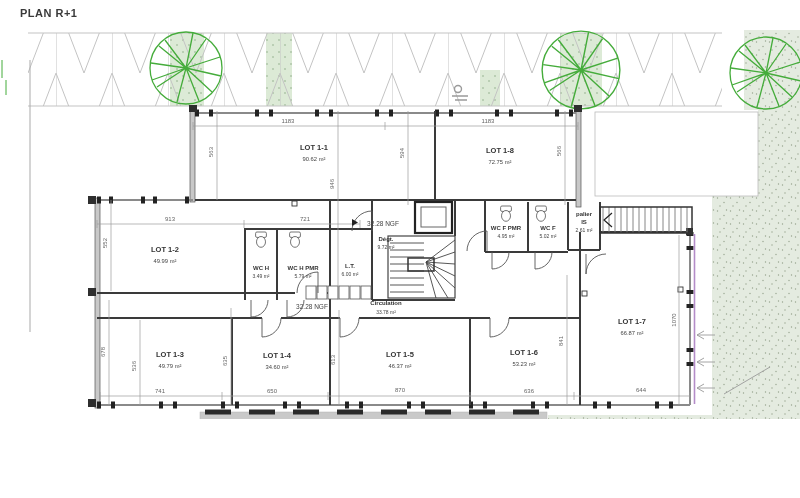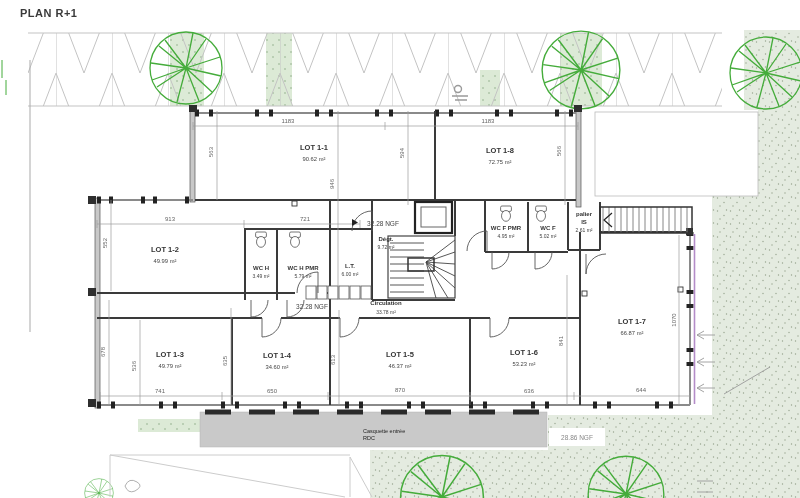--- a/index.html
+++ b/index.html
@@ -1,16 +1,16 @@
 <!DOCTYPE html>
 <html><head>
 <meta charset="utf-8">
 <style>
   html,body{margin:0;padding:0;background:#ffffff;}
-  .stage{position:relative;width:800px;height:498px;background:#fff;overflow:hidden;
+  .stage{position:relative;width:800px;height:419px;background:#fff;overflow:hidden;
          font-family:"Liberation Sans",sans-serif;}
   svg{position:absolute;left:0;top:0;}
   text{fill:#3c3c3c;}
   .t-title{font-size:11px;font-weight:bold;fill:#3a3a3a;letter-spacing:.5px;}
   .t-room{font-size:7.5px;font-weight:bold;fill:#333;text-anchor:middle;}
   .t-area{font-size:5.8px;fill:#444;text-anchor:middle;}
   .t-srv{font-size:6px;font-weight:bold;fill:#333;text-anchor:middle;}
   .t-srva{font-size:5px;fill:#444;text-anchor:middle;}
   .t-dim{font-size:6px;fill:#666;text-anchor:middle;}
   .t-ngf{font-size:6.5px;fill:#444;text-anchor:middle;}

